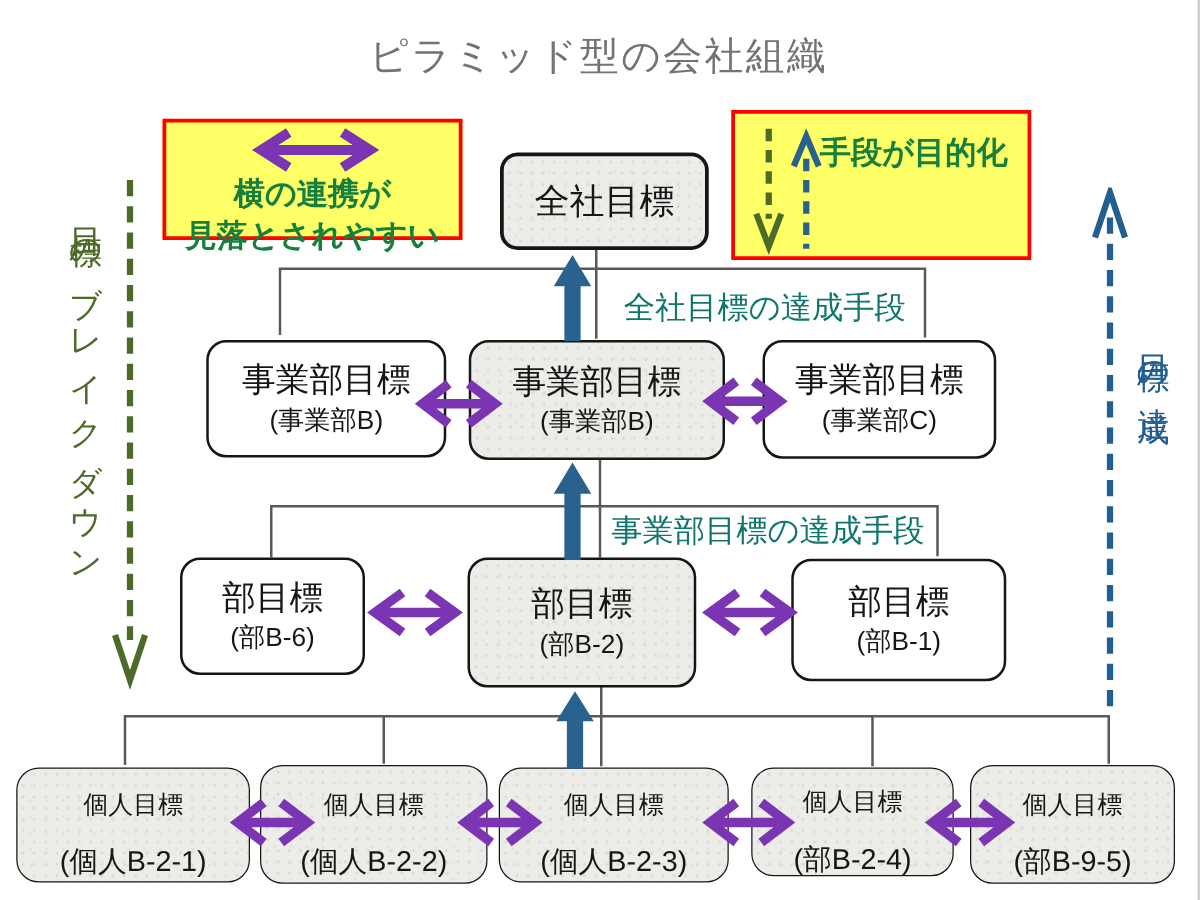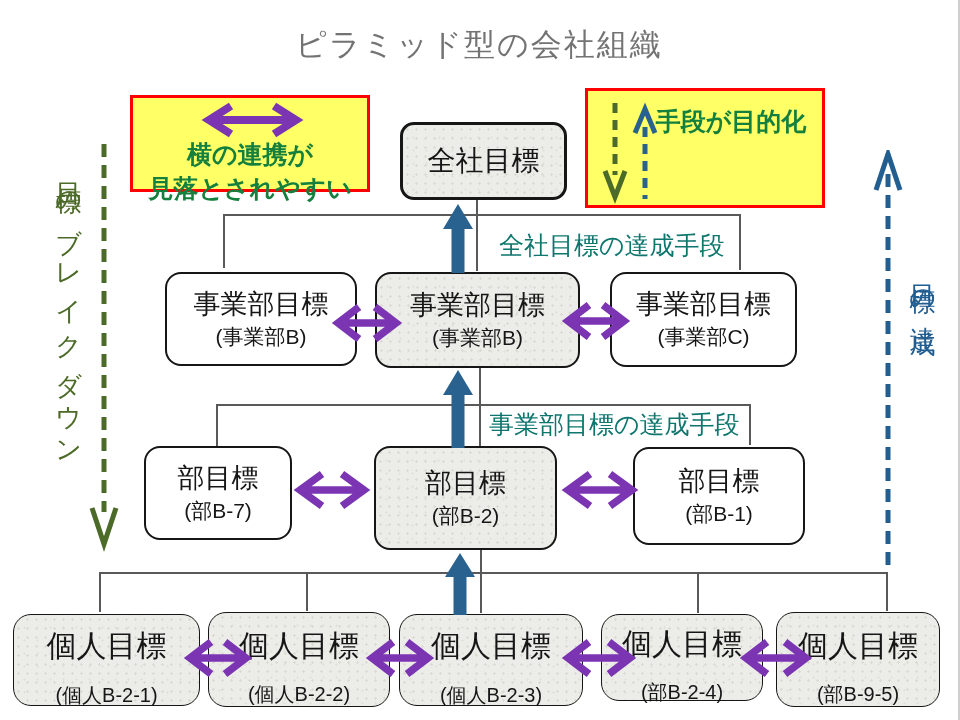--- a/index.html
+++ b/index.html
@@ -12,22 +12,22 @@
          letter-spacing:2px;color:#737373;z-index:2;}
 
   .box{position:absolute;box-sizing:border-box;border:2.5px solid #161616;border-radius:16px;
        background:#fff;display:flex;flex-direction:column;align-items:center;justify-content:center;
        text-align:center;color:#161616;z-index:2;line-height:1.15;}
   .box .main{font-size:27px;}
   .box .sub{font-size:21px;margin-top:5px;}
   .box.lvl1{border-width:3px;border-radius:14px;}
   .box.lvl1 .main{font-size:28px;}
   .box.lvl4{border-width:1.6px;border-radius:18px;}
-  .box.lvl4 .main{font-size:30px;margin-top:16px;}
-  .box.lvl4 .sub{font-size:20px;margin-top:20px;}
+  .box.lvl4 .main{font-size:20px;margin-top:16px;}
+  .box.lvl4 .sub{font-size:23px;margin-top:20px;}
   .gray{background-color:#ececе8;background-color:#ECECE8;
         background-image:radial-gradient(circle,#DBDBD3 1px,transparent 1.4px),
                          radial-gradient(circle,#E3E3DC 1px,transparent 1.4px);
         background-size:9px 9px,13px 13px;background-position:0 0,4px 6px;}
 
   .callout{position:absolute;box-sizing:border-box;background:#FFFF66;border:3px solid #FF0000;
            color:#15803d;font-weight:bold;text-align:center;z-index:5;}
   .callout .cline{position:absolute;left:0;right:0;font-size:25px;white-space:nowrap;}
 
   .means{position:absolute;color:#0f766e;font-size:25px;white-space:nowrap;z-index:3;}
@@ -102,21 +102,21 @@
     <div class="main">事業部目標</div>
     <div class="sub">(事業部B)</div>
   </div>
   <div class="box" style="left:610px;top:272px;width:187px;height:95px;">
     <div class="main">事業部目標</div>
     <div class="sub">(事業部C)</div>
   </div>
 
   <div class="box" style="left:144px;top:446px;width:148px;height:94px;">
     <div class="main">部目標</div>
-    <div class="sub">(部B-7)</div>
+    <div class="sub">(部B-6)</div>
   </div>
   <div class="box gray" style="left:374px;top:446px;width:183px;height:104px;">
     <div class="main">部目標</div>
     <div class="sub">(部B-2)</div>
   </div>
   <div class="box" style="left:633px;top:447px;width:172px;height:98px;">
     <div class="main">部目標</div>
     <div class="sub">(部B-1)</div>
   </div>
 

